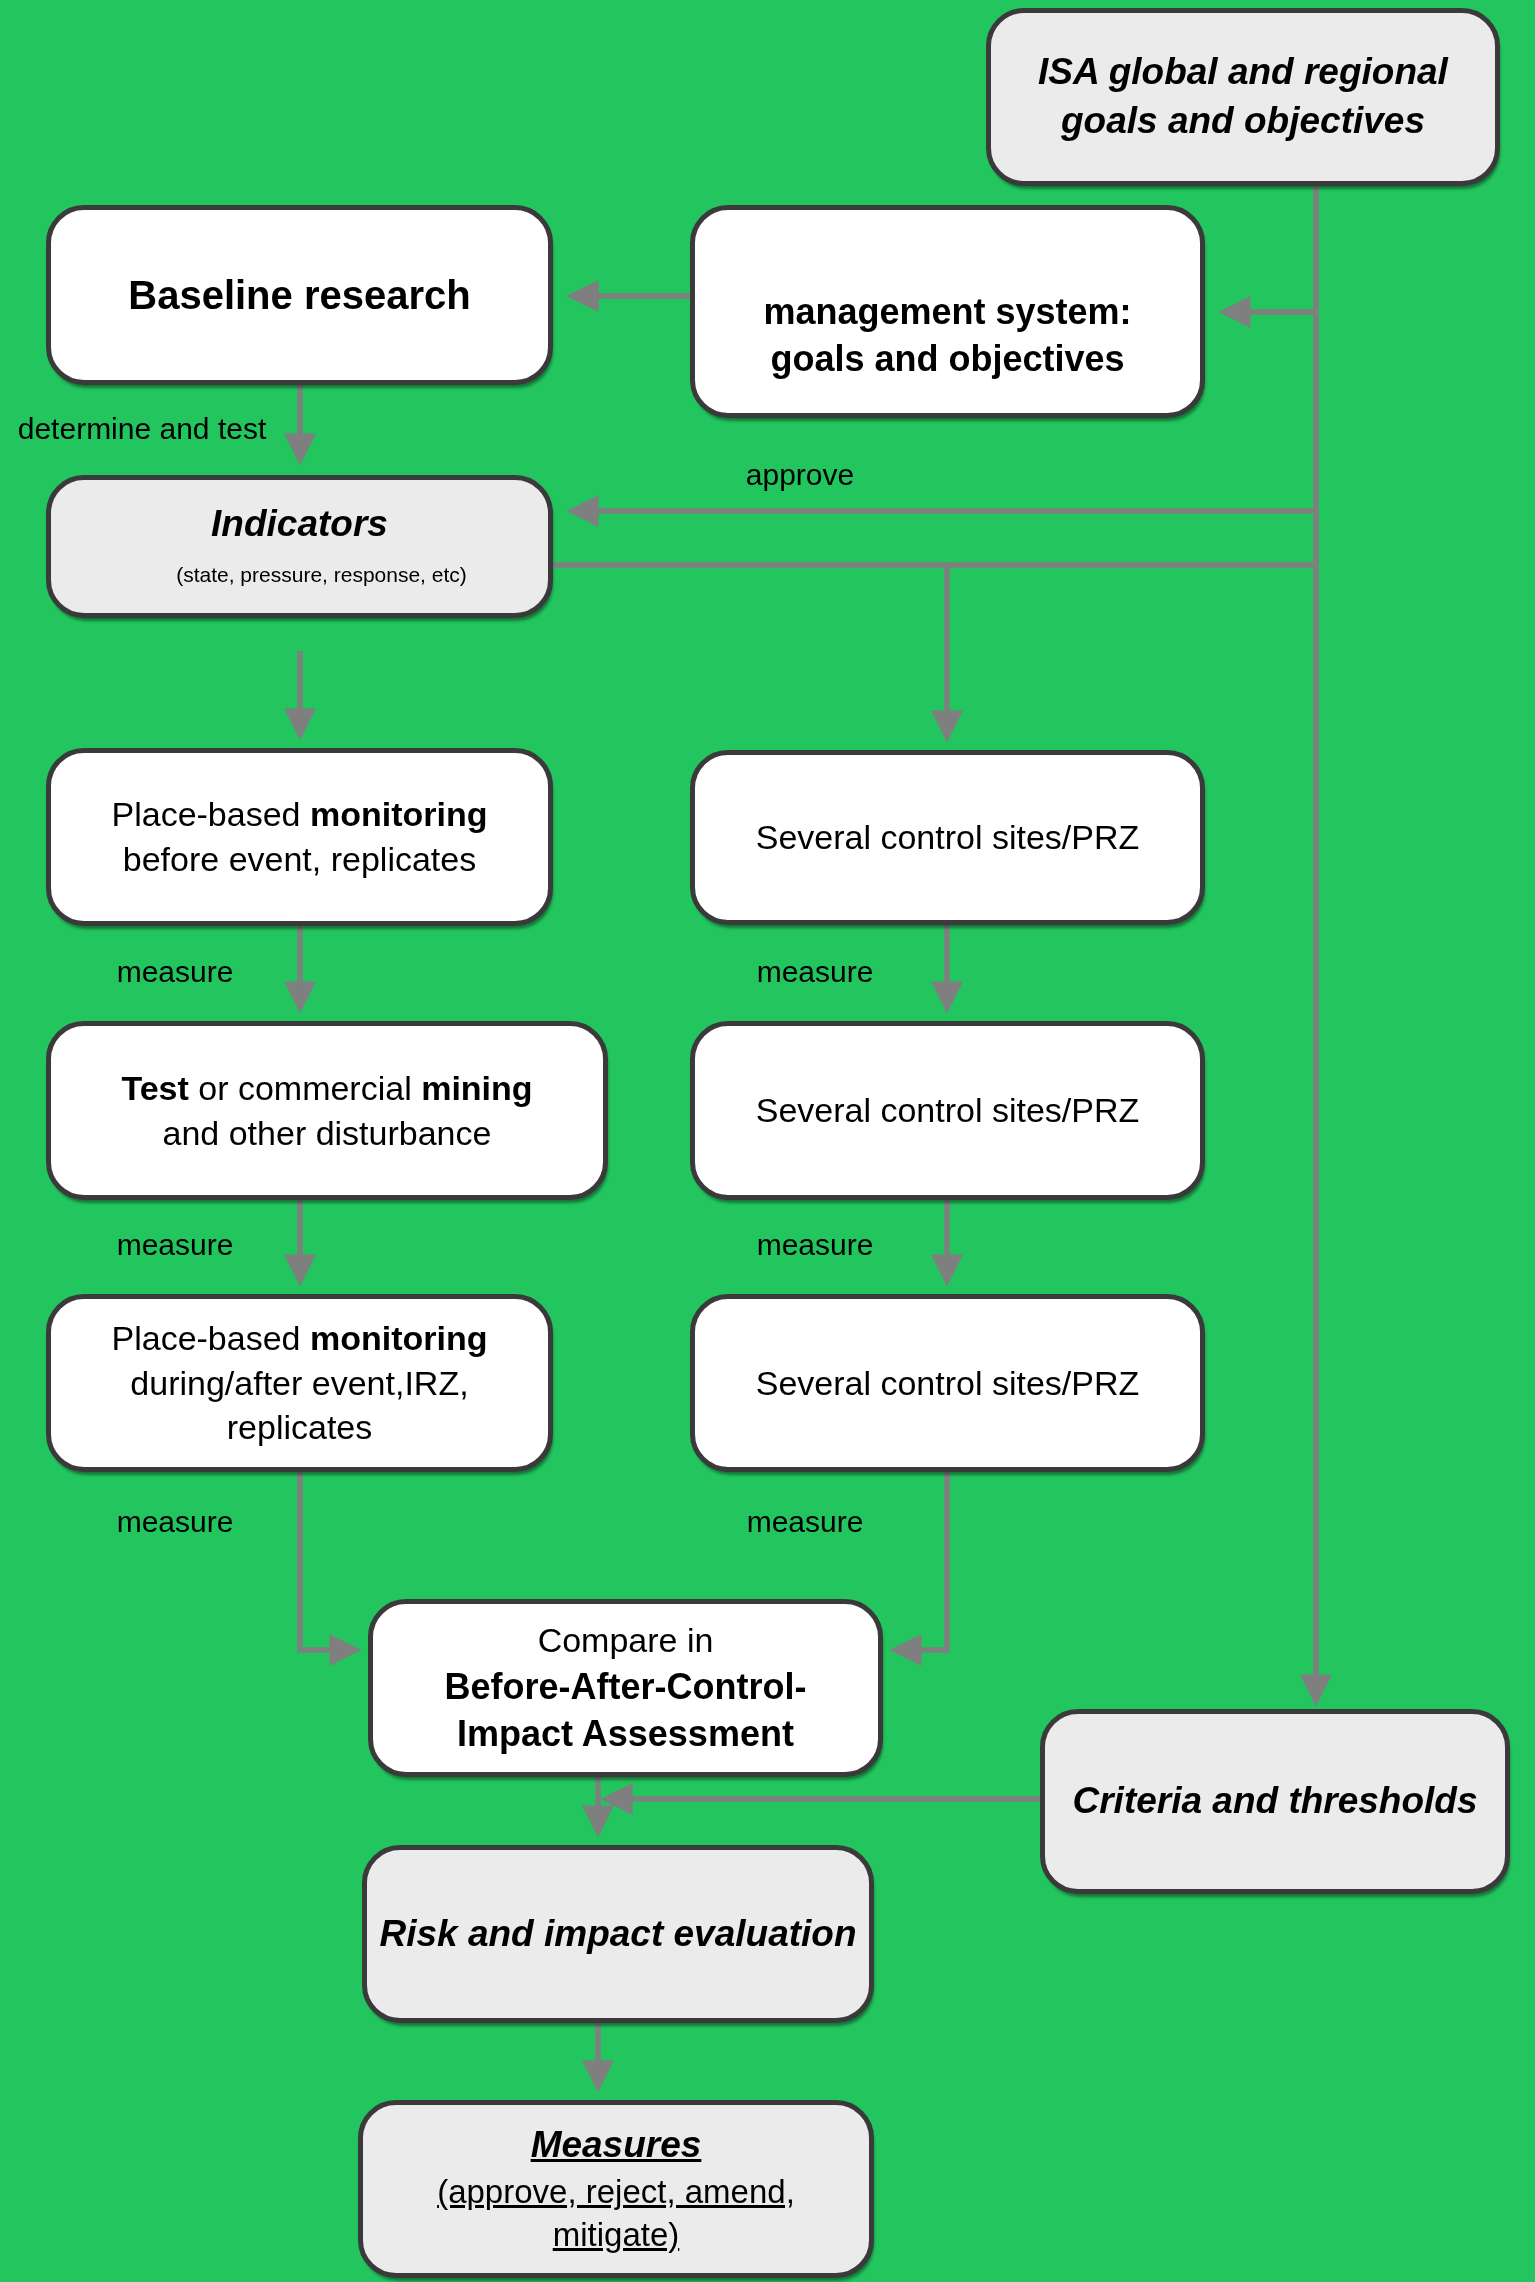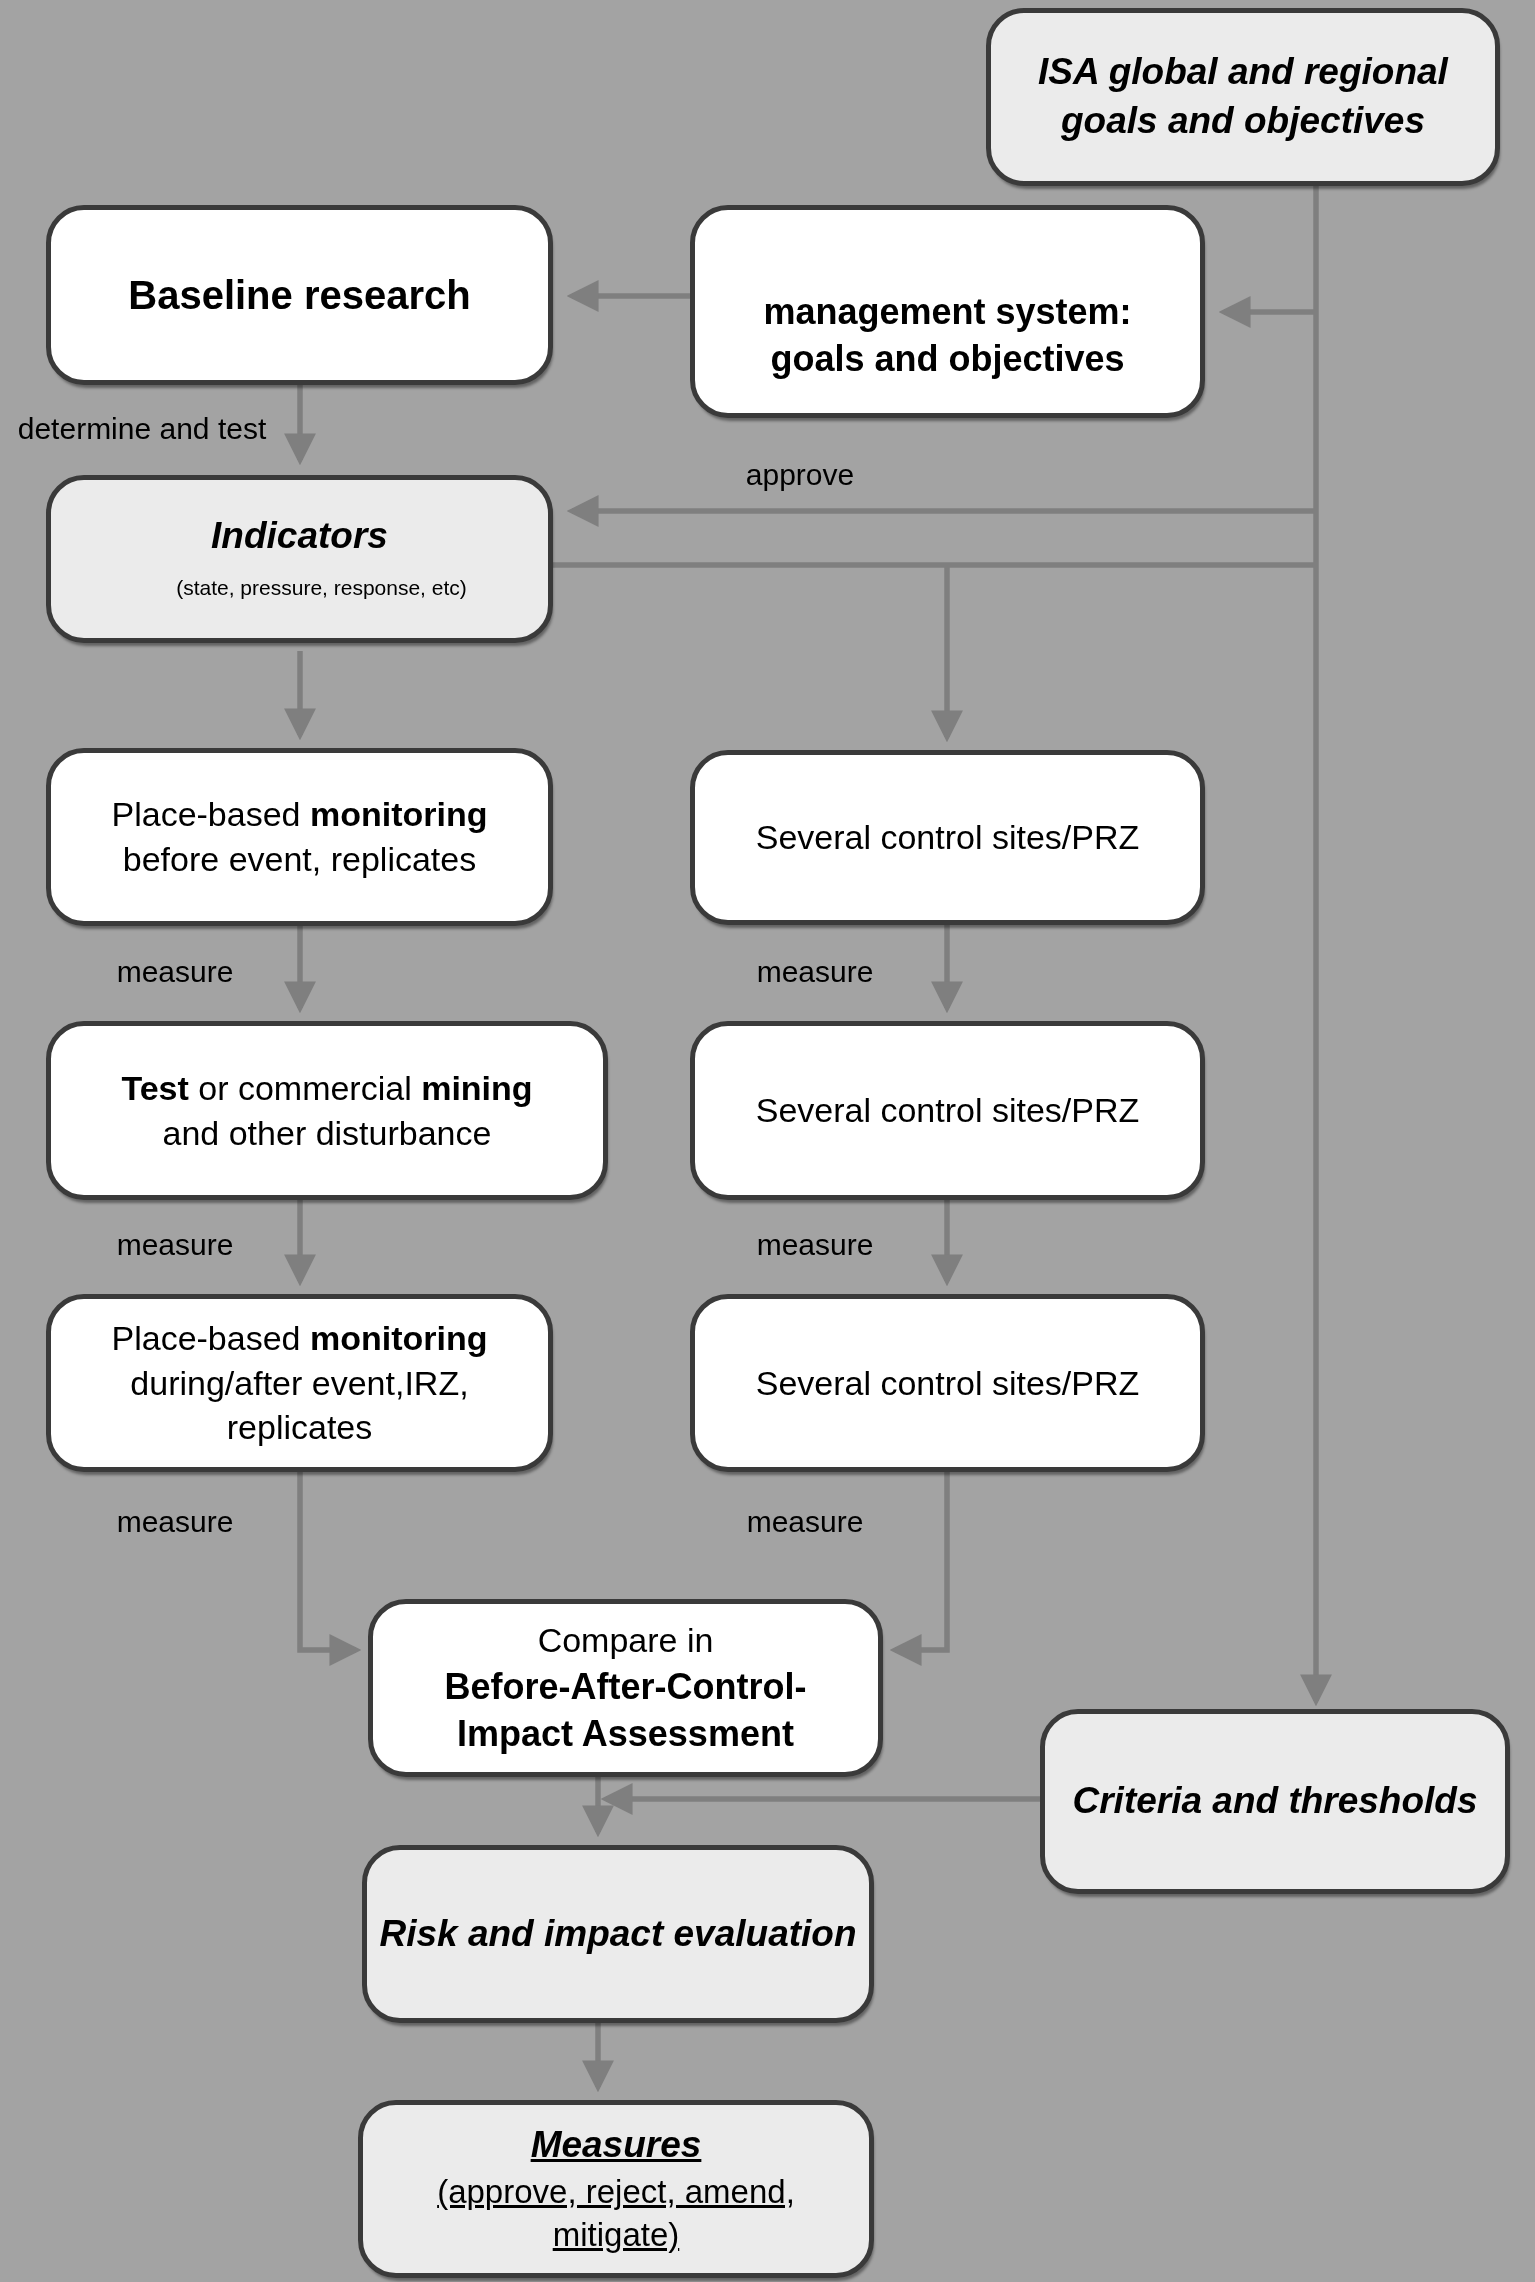--- a/index.html
+++ b/index.html
@@ -1,19 +1,19 @@
 <!DOCTYPE html>
 <html style="--c-border: #3a3a3a; --c-white: #ffffff; --c-gray: #ebebeb; --c-arrow: #7f7f7f; --c-text: #000000;"><head>
 <meta charset="utf-8">
 <style>
   html,body{margin:0;padding:0;background:#ffffff;}
   .canvas{
     position:relative;
     width:1535px;height:2282px;
-    background:#a3a3a3;
+    background:#22c55e;
     font-family:"Liberation Sans", sans-serif;
     color:var(--c-text,#000);
     overflow:hidden;
   }
   svg.edges{position:absolute;left:0;top:0;width:1535px;height:2282px;}
   .edge{stroke:var(--c-arrow,#7f7f7f);stroke-width:5.5;fill:none;}
   .ah{fill:var(--c-arrow,#7f7f7f);}
   .node{
     position:absolute;
     box-sizing:border-box;
@@ -92,21 +92,21 @@
   </div>
 
   <div class="node" style="left:46px;top:205px;width:507px;height:180px;">
     <div class="bold t40">Baseline research</div>
   </div>
 
   <div class="node" style="left:690px;top:205px;width:515px;height:213px;">
     <div class="bold t36"><br><span>management system:</span><br><span>goals and objectives</span></div>
   </div>
 
-  <div class="node node--gray" style="left:46px;top:475px;width:507px;height:168px;">
+  <div class="node node--gray" style="left:46px;top:475px;width:507px;height:143px;">
     <div>
       <span class="bi t37">Indicators</span><br>
       <span class="t30">(state, pressure, response, etc)</span>
     </div>
   </div>
 
   <div class="node" style="left:46px;top:748px;width:507px;height:178px;">
     <div><span>Place-based </span><b>monitoring</b><br><span>before event, replicates</span></div>
   </div>
 

